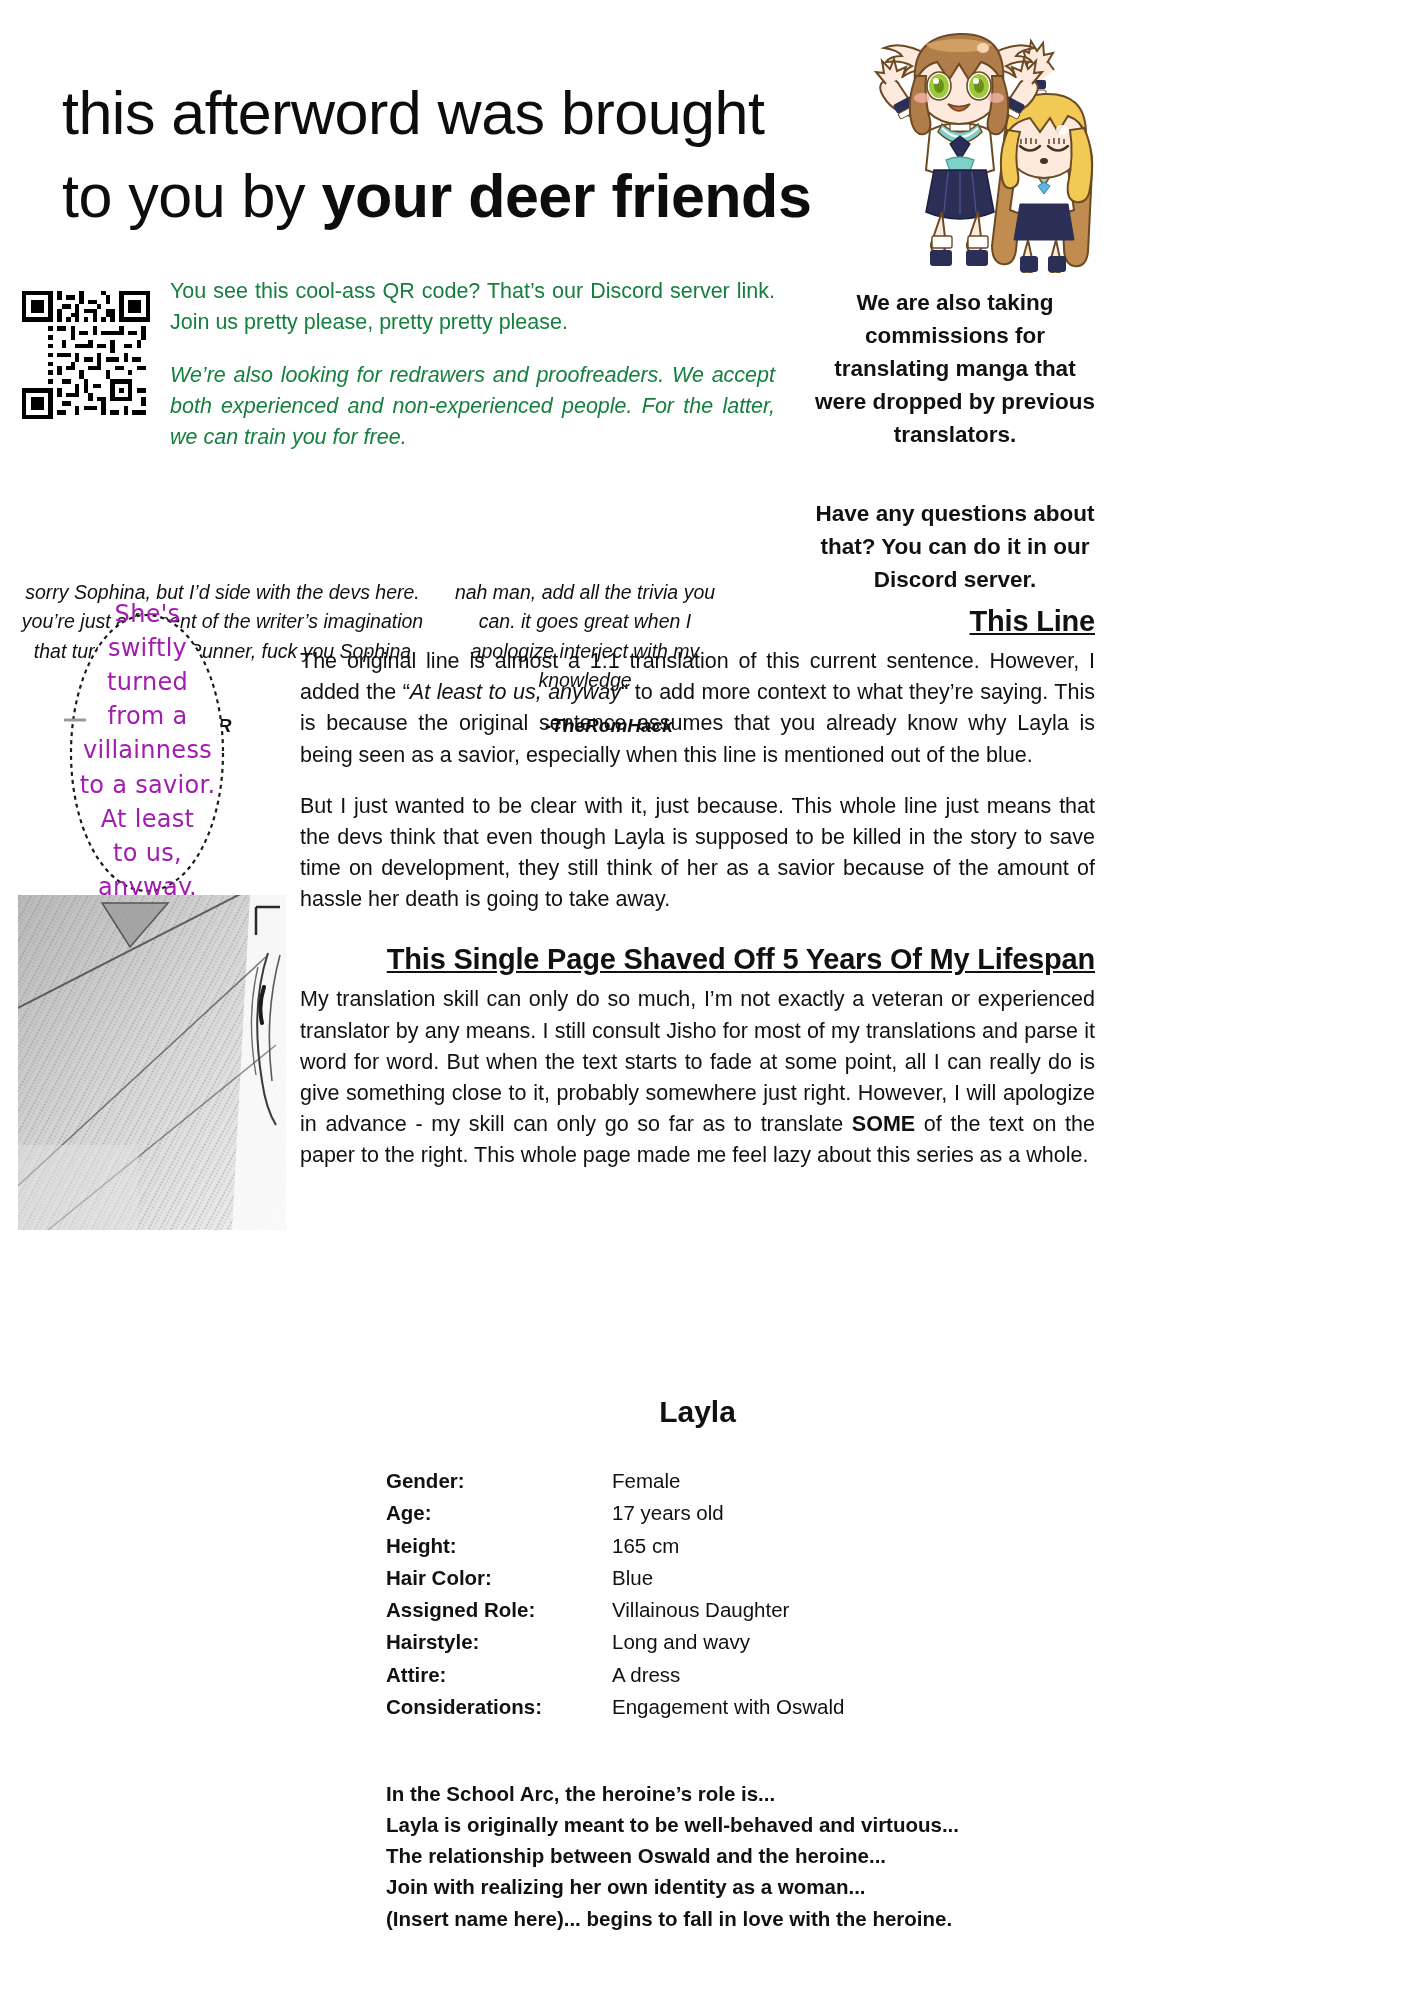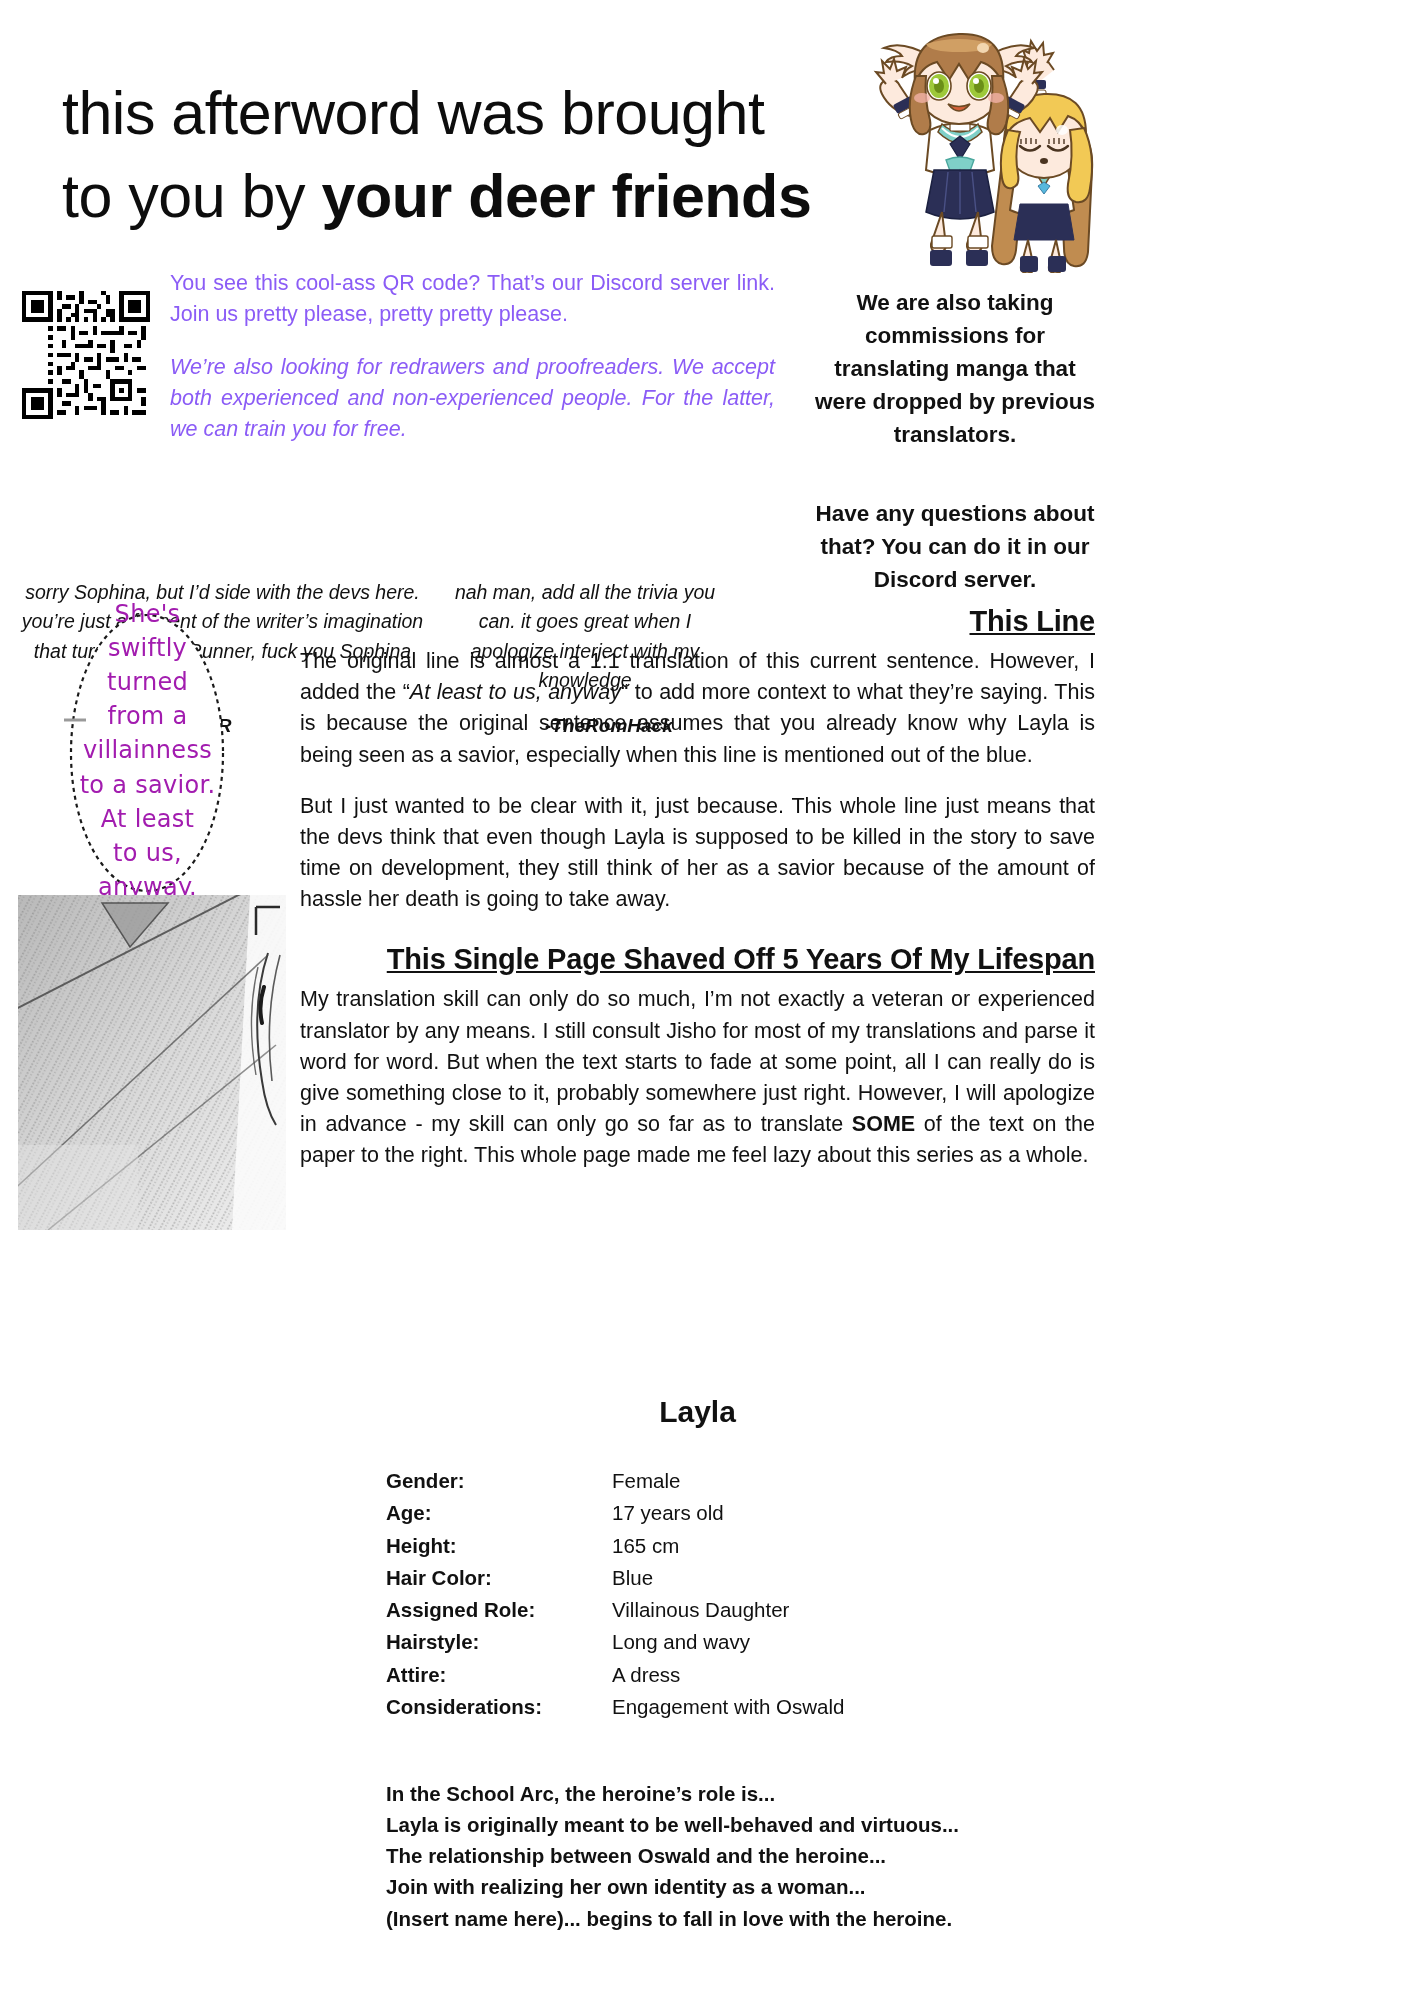--- a/index.html
+++ b/index.html
@@ -47,25 +47,25 @@
     left: 22px;
     top: 290px;
     width: 128px;
     height: 130px;
   }
 
   
   .intro-col {
     position: absolute;
     left: 170px;
-    top: 268px;
+    top: 276px;
     width: 605px;
     font-size: 21.5px;
     line-height: 1.44;
-    color: #8b5cf6;
+    color: #15803d;
   }
   .intro-col p { margin: 0 0 22px 0; text-align: justify; }
   .intro-col p:last-child { margin-bottom: 0; }
   .intro-col .it { font-style: italic; }
   .intro-col b { font-weight: normal; }
 
   
   .commission-col {
     position: absolute;
     left: 810px;

